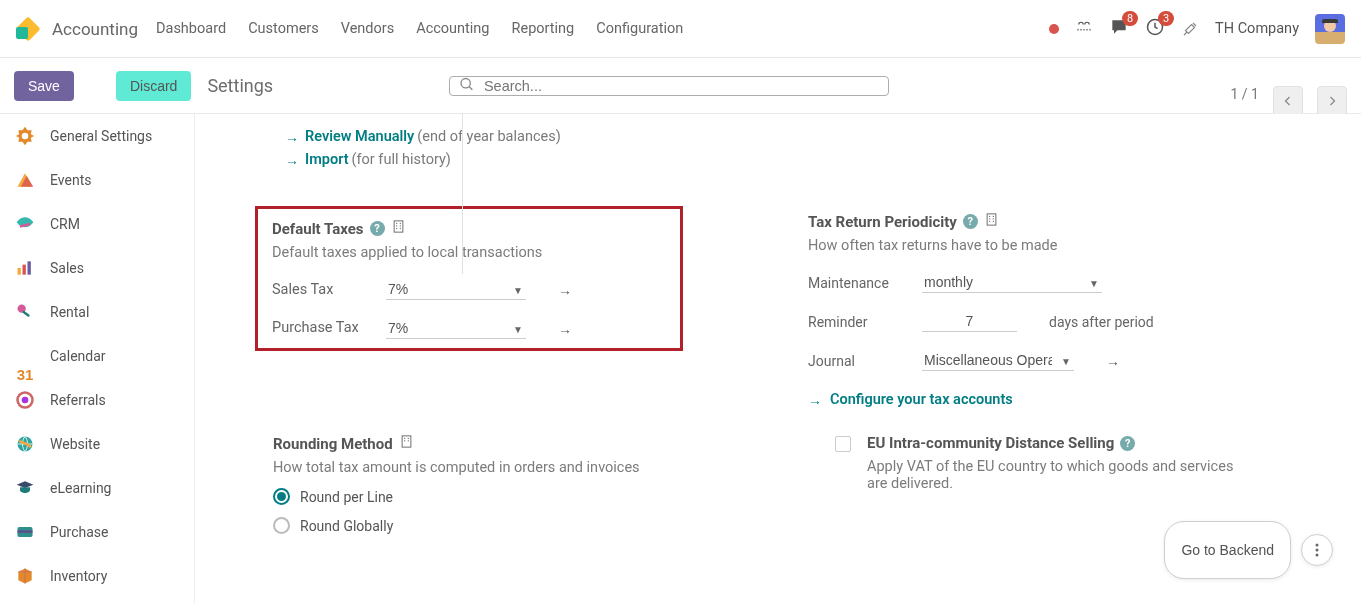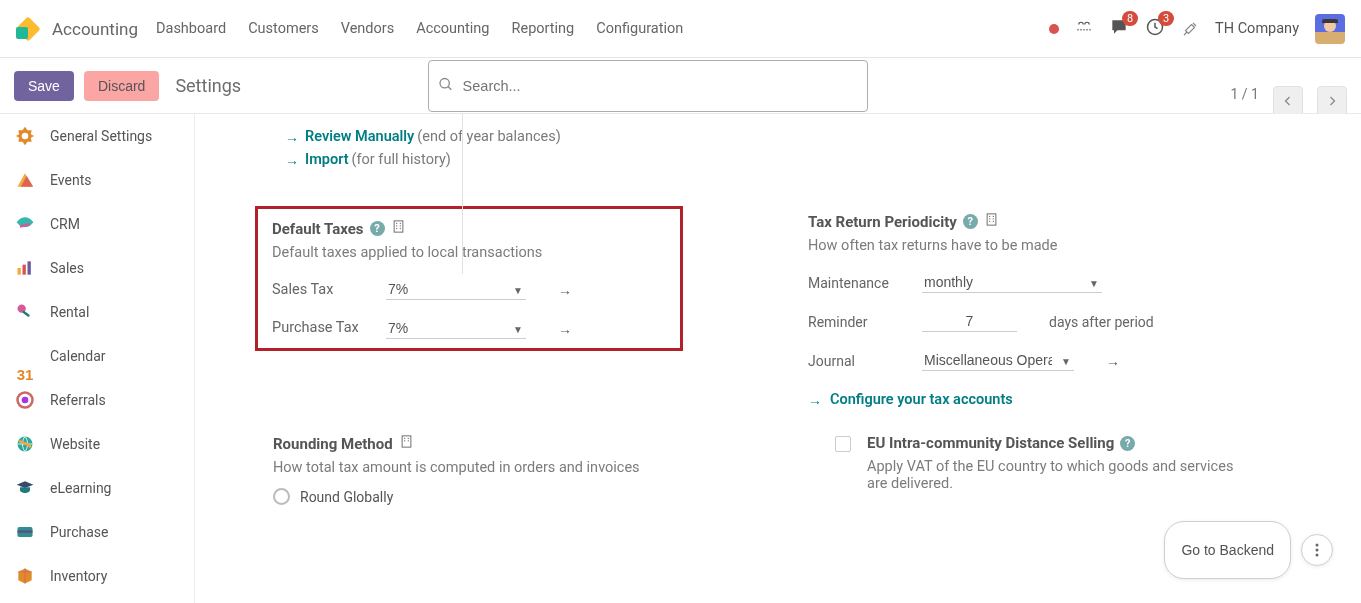--- a/index.html
+++ b/index.html
@@ -19,24 +19,24 @@
   .msg-wrap, .clock-wrap { position:relative; }
   .badge { position:absolute; top:-6px; right:-9px; background:#d44c3c; color:#fff; font-size:11px; border-radius:9px; padding:0 5px; line-height:15px; min-width:15px; text-align:center; }
   .company { font-size:14.5px; color:#555; }
   .avatar { width:30px; height:30px; border-radius:4px; background:linear-gradient(180deg,#5b6ee1 0%,#5b6ee1 60%,#d7ad70 60%,#d7ad70 100%); position:relative; overflow:hidden; }
   .avatar::before{ content:""; position:absolute; width:12px; height:12px; background:#f3c9a5; border-radius:50%; left:9px; top:6px; }
   .avatar::after{ content:""; position:absolute; width:16px; height:4px; background:#3a3a3a; left:7px; top:5px; border-radius:2px 2px 0 0; }
 
   
   .actionbar { display:flex; align-items:center; height:56px; padding:0 14px; border-bottom:1px solid #e9e9e9; gap:10px; }
   .btn-save { background:#71639e; color:#fff; border:none; border-radius:4px; padding:7px 14px; font-size:14px; cursor:pointer; }
-  .btn-discard { background:#fca5a5; color:#555; border:none; border-radius:4px; padding:7px 14px; font-size:14px; cursor:pointer; }
+  .btn-discard { background:#5eead4; color:#555; border:none; border-radius:4px; padding:7px 14px; font-size:14px; cursor:pointer;margin-left:32px; }
   .breadcrumb { font-size:18px; color:#6d6d6d; margin-left:6px; }
   .searchwrap { margin-left:auto; margin-right:auto; position:relative; }
-  .search { width:440px; height:52px; border:1px solid #adadad; border-radius:4px; padding:0 12px 0 34px; font-size:14.5px; color:#666; outline:none; }
+  .search { width:440px; height:20px; border:1px solid #adadad; border-radius:4px; padding:0 12px 0 34px; font-size:14.5px; color:#666; outline:none; }
   .search-icon { position:absolute; left:10px; top:50%; transform:translateY(-50%); color:#888; }
   .pager { display:flex; align-items:flex-start; gap:14px; margin-left:auto; color:#7a7a7a;margin-top:31px; }
   .pager-btn { width:30px; height:30px; background:#efefef; border:1px solid #e2e2e2; border-radius:4px; display:flex; align-items:center; justify-content:center; cursor:pointer; color:#888; }
 
   
   .main { display:flex; height:calc(603px - 46px - 56px); }
 
   
   .sidebar { width:195px; border-right:1px solid #eee; overflow-y:scroll; scrollbar-width:auto; position:relative; }
   .sidebar::-webkit-scrollbar { width:14px; }
@@ -392,20 +392,24 @@
             <span class="bld-icon"><svg width="15" height="15" viewBox="0 0 24 24" fill="none" stroke="#666" stroke-width="1.5">
                   <rect x="5" y="3" width="14" height="18"></rect>
                   <line x1="8" y1="7" x2="10" y2="7"></line>
                   <line x1="14" y1="7" x2="16" y2="7"></line>
                   <line x1="8" y1="11" x2="10" y2="11"></line>
                   <line x1="14" y1="11" x2="16" y2="11"></line>
                 </svg></span>
           </div>
           <div class="card-sub">How total tax amount is computed in orders and invoices</div>
           <div class="radio-row">
+            <input type="radio" class="radio" checked="" style="">
+            <span>Round per Line</span>
+          </div>
+          <div class="radio-row">
             <input type="radio" class="radio radio-empty" style="">
             <span>Round Globally</span>
           </div>
         </div>
 
         <div class="panel-right eu-row" style="margin-left:-36px;">
           <span class="checkbox-placeholder" style="margin-top:2px;"></span>
           <div>
             <div class="card-title">
               <span>EU Intra-community Distance Selling</span>

